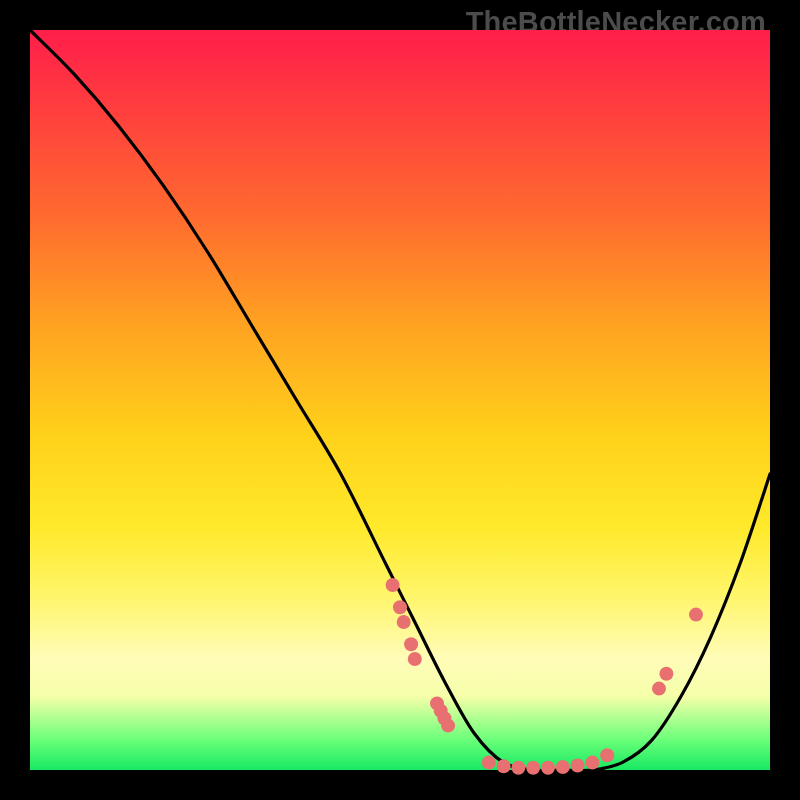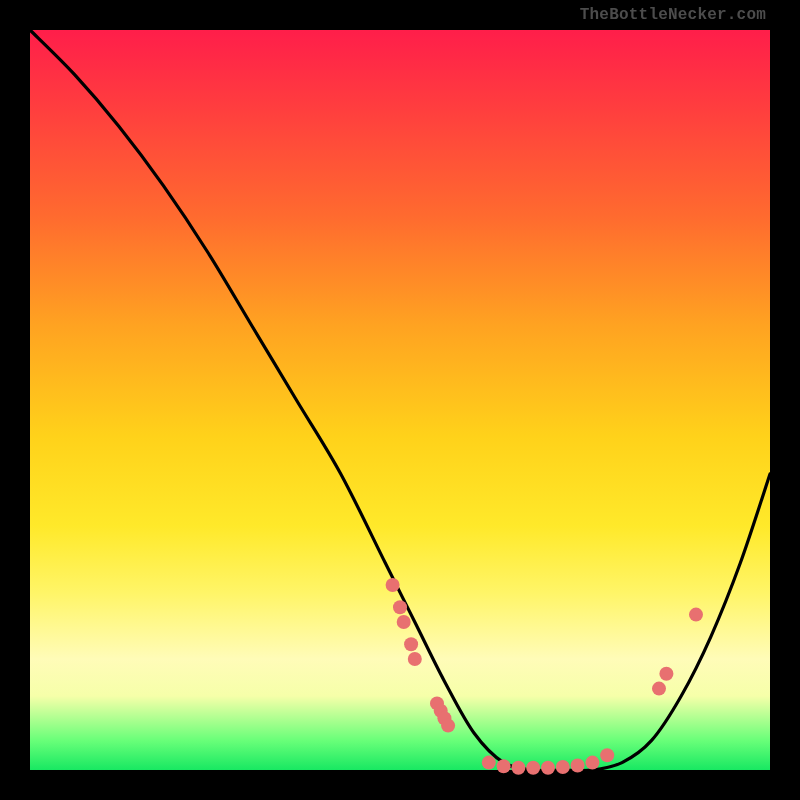--- a/index.html
+++ b/index.html
@@ -38,25 +38,24 @@
       #f6ffa9 90%,
       #69ff79 96%,
       #18e862 100%
     );
   }
   .watermark {
     position: absolute;
     top: 6px;
     right: 34px;
     color: #4c4c4c;
-    font-size: 16px;
+    font-size: 29px;
     font-weight: 600;
     letter-spacing: 0.2px;
     user-select: none;
-    font-family: Liberation Mono, monospace;
   }
   svg.curve {
     position: absolute;
     left: 0;
     top: 0;
     width: 740px;
     height: 740px;
     overflow: visible;
   }
 </style>

